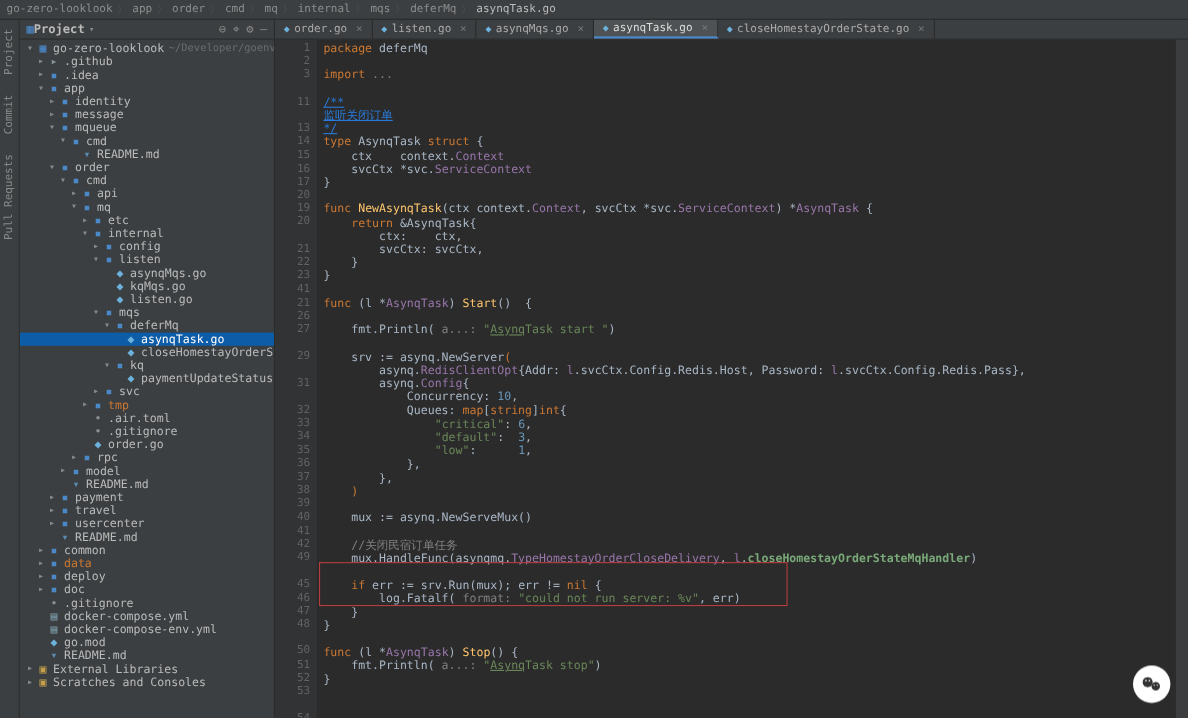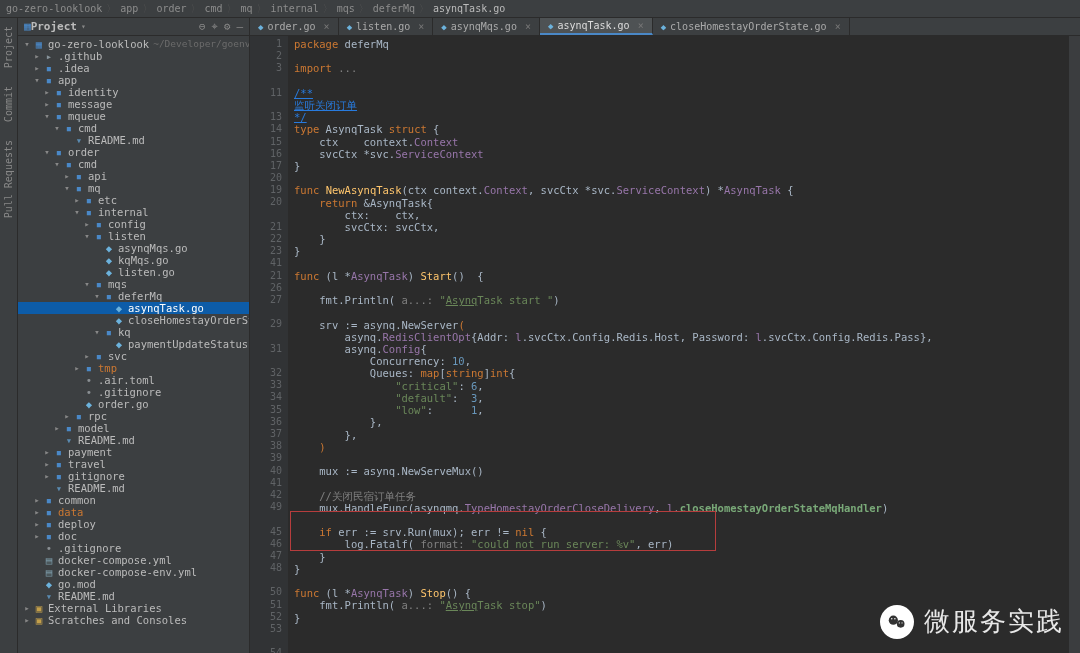--- a/index.html
+++ b/index.html
@@ -366,21 +366,21 @@
           <span class="lbl">payment</span>
         </div>
         <div class="tree-row" style="padding-left: 24px;">
           <span class="caret">▸</span>
           <span class="ico folder-blue">▪</span>
           <span class="lbl">travel</span>
         </div>
         <div class="tree-row" style="padding-left: 24px;">
           <span class="caret">▸</span>
           <span class="ico folder-blue">▪</span>
-          <span class="lbl">gitignore</span>
+          <span class="lbl">usercenter</span>
         </div>
         <div class="tree-row" style="padding-left: 24px;">
           <span class="caret"></span>
           <span class="ico file-md">▾</span>
           <span class="lbl">README.md</span>
         </div>
         <div class="tree-row" style="padding-left: 14px;">
           <span class="caret">▸</span>
           <span class="ico folder-blue">▪</span>
           <span class="lbl">common</span>
@@ -578,14 +578,13 @@
   <span class="wechat-icon">
     <svg viewBox="0 0 24 24" fill="#333">
         <circle cx="8" cy="10" r="5"></circle>
         <circle cx="16" cy="14" r="4.2"></circle>
         <circle cx="6.3" cy="8.5" r="0.8" fill="#fff"></circle>
         <circle cx="9.7" cy="8.5" r="0.8" fill="#fff"></circle>
         <circle cx="14.5" cy="13" r="0.6" fill="#fff"></circle>
         <circle cx="17.5" cy="13" r="0.6" fill="#fff"></circle>
       </svg>
   </span>
-  <span class="txt">微服务实践</span>
 </div>
 
 </body></html>

